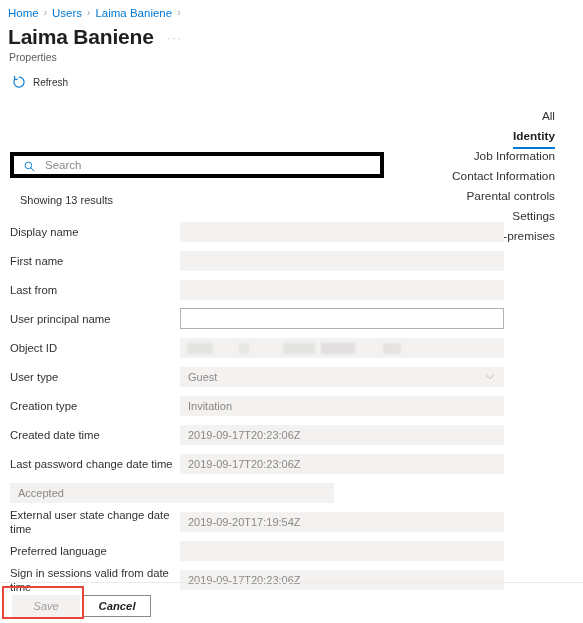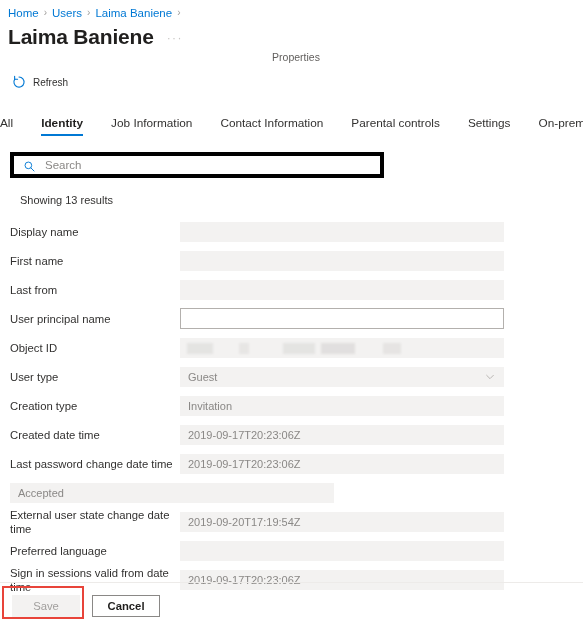--- a/index.html
+++ b/index.html
@@ -56,21 +56,20 @@
     letter-spacing: 1.5px;
     cursor: pointer;
     position: relative;
     top: -2px;
   }
   .subtitle {
     padding: 0 0 0 9px;
     font-size: 10.5px;
     color: #605e5c;
     line-height: 14px;
-    text-align: center;
   }
 
   
   .commandbar {
     padding: 11px 0 0 12px;
     height: 26px;
   }
   .cmd-btn {
     display: inline-flex;
     align-items: center;
@@ -82,22 +81,24 @@
     width: 14px;
     height: 14px;
     margin-right: 7px;
     display: inline-block;
   }
 
   
   .tabs {
     display: flex;
     align-items: flex-end;
+    padding-left: 9px;
     margin-top: 8px;
     height: 27px;
+    flex-direction: column;
   }
   .tab {
     font-size: 11.8px;
     color: #323130;
     margin-right: 28px;
     padding-bottom: 6px;
     cursor: pointer;
     position: relative;
     white-space: nowrap;
   }
@@ -227,20 +228,21 @@
   .footer {
     position: absolute;
     left: 0;
     top: 588px;
     width: 583px;
     height: 35px;
     display: flex;
     align-items: center;
     padding-left: 12px;
     box-sizing: border-box;
+    font-style: italic;
   }
   .btn {
     height: 22px;
     min-width: 68px;
     font-family: "Liberation Sans", sans-serif;
     font-size: 11.3px;
     display: inline-flex;
     align-items: center;
     justify-content: center;
     box-sizing: border-box;
@@ -250,21 +252,21 @@
   .btn-save {
     background: #f3f2f1;
     color: #a19f9d;
     border: 1px solid #f3f2f1;
     cursor: default;
   }
   .btn-cancel {
     background: #ffffff;
     color: #201f1e;
     border: 1px solid #8a8886;
-    margin-left: 12px;
+    margin-left: 3px;
     font-weight: 600;
   }
   .highlight-box {
     position: absolute;
     left: 2px;
     top: 586px;
     width: 82px;
     height: 33px;
     border: 2px solid #e8443a;
     box-sizing: border-box;

